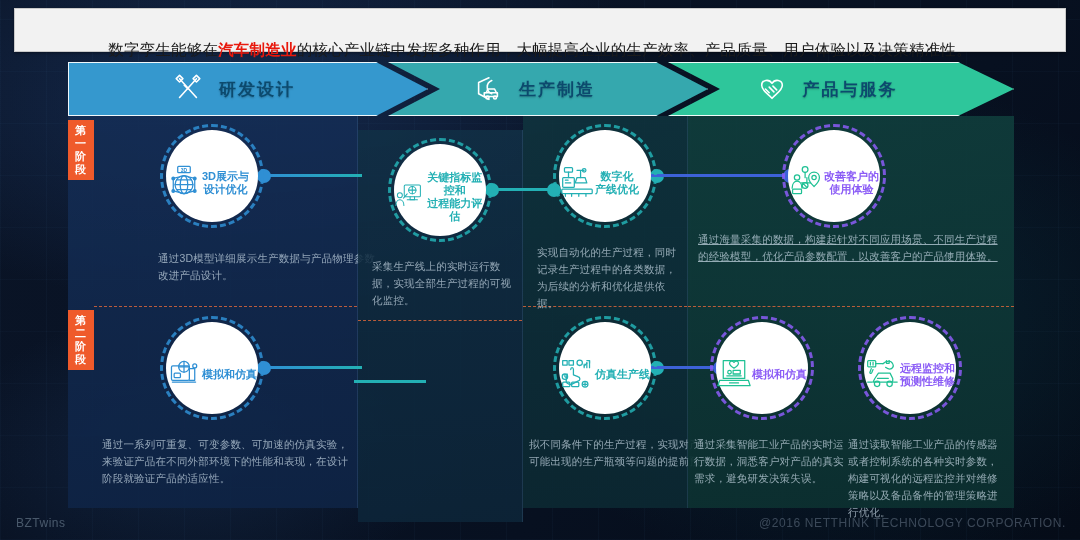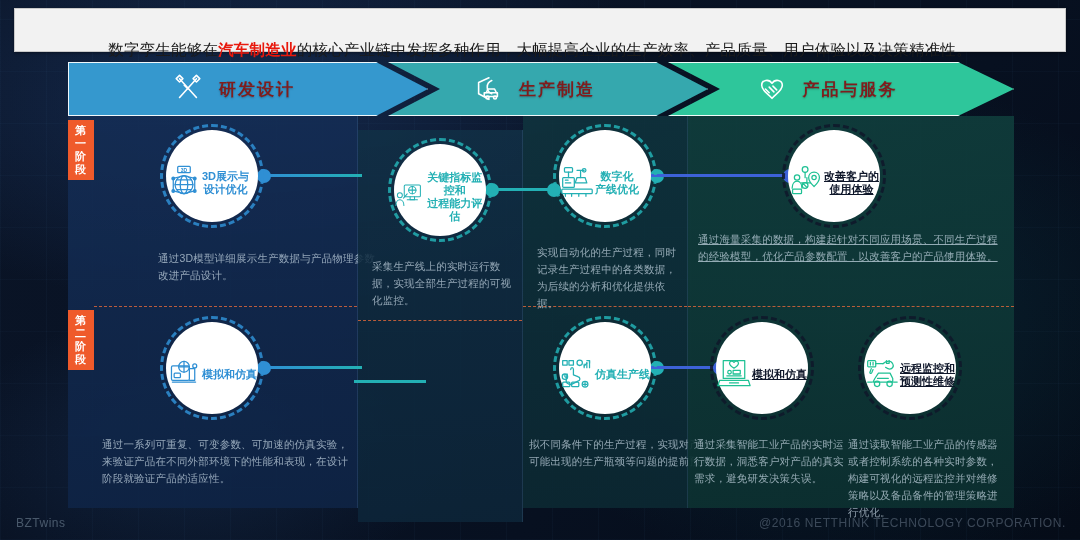--- a/index.html
+++ b/index.html
@@ -67,21 +67,21 @@
     position: absolute; inset: 0;
     border: 1.5px solid rgba(255,255,255,0.92);
   }
   .a1 { left: 0;   width: 360px; }
   .a2 { left: 320px; width: 320px; }
   .a3 { left: 600px; width: 346px; }
   .a1 .arrow-shape { background: #3598ce; clip-path: polygon(0 0, calc(100% - 52px) 0, 100% 50%, calc(100% - 52px) 100%, 0 100%); }
   .a2 .arrow-shape { background: #35a8ae; clip-path: polygon(0 0, calc(100% - 52px) 0, 100% 50%, calc(100% - 52px) 100%, 0 100%, 52px 50%); }
   .a3 .arrow-shape { background: #2ec69b; clip-path: polygon(0 0, calc(100% - 56px) 0, 100% 50%, calc(100% - 56px) 100%, 0 100%, 52px 50%); }
   .arrow-label {
-    color: #7f1d1d; font-size: 17px; font-weight: bold; letter-spacing: 2px;
+    color: #0c4a6e; font-size: 17px; font-weight: bold; letter-spacing: 2px;
     text-shadow: 0 1px 2px rgba(0,0,0,0.25);
   }
   .arrow-icon { width: 30px; height: 30px; display: block; }
   .arrow-icon svg { width: 100%; height: 100%; }
 
   
   .panels {
     position: absolute; left: 68px; top: 116px;
     width: 946px; height: 392px;
     display: flex;
@@ -136,21 +136,21 @@
   .node .node-icon { width: 36px; height: 34px; }
   .node .node-icon svg { width: 100%; height: 100%; }
   .node .node-label {
     margin-top: 1px;
     font-size: 11px; font-weight: bold; line-height: 13px;
     text-align: center; color: inherit;
     white-space: pre-line;
   }
   .blue  { color: #2f8fd4; }
   .teal  { color: #23b0b4; }
-  .green { color: #0f172a; text-decoration: underline; }
+  .green { color: #8b5cf6; }
 
   
   .conn {
     position: absolute; height: 3px; z-index: 3;
   }
   .conn .dot {
     position: absolute; top: 50%; width: 14px; height: 14px;
     border-radius: 50%; transform: translateY(-50%);
   }
   .conn .dot.left  { left: -7px; }

